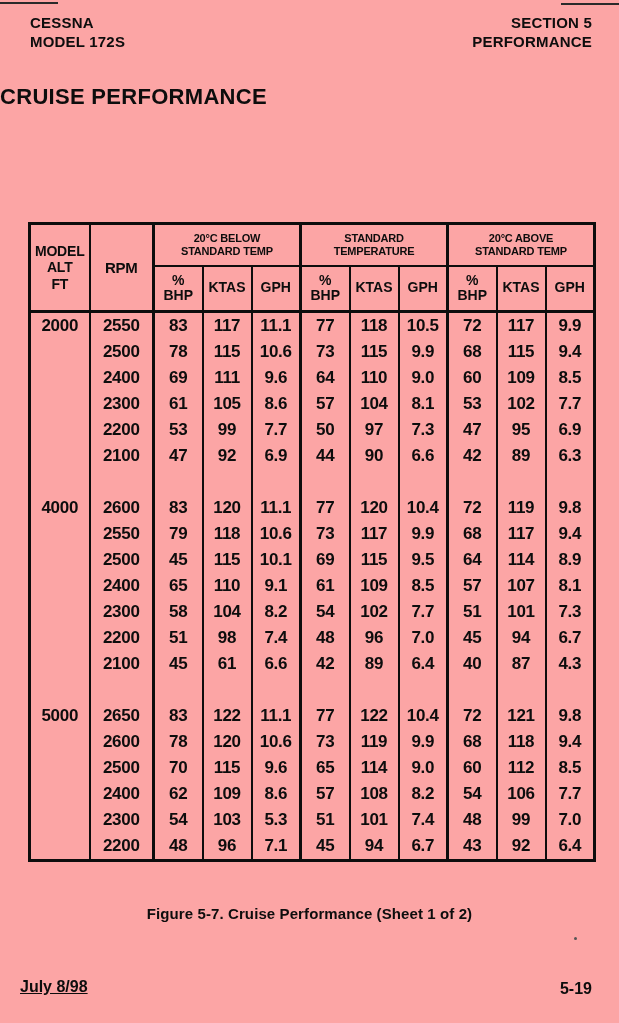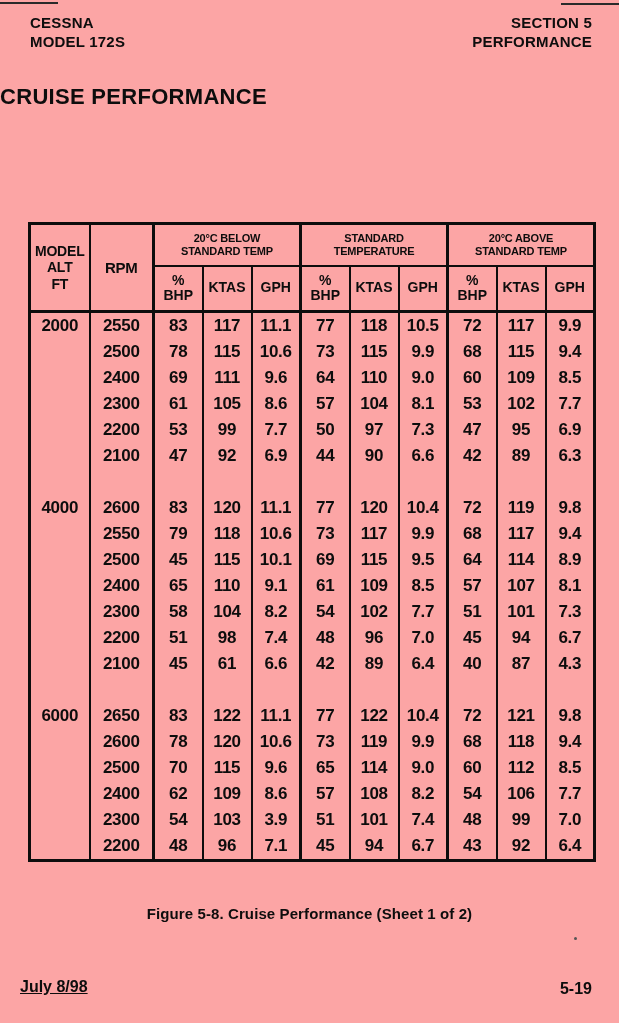--- a/index.html
+++ b/index.html
@@ -303,21 +303,21 @@
           <td></td>
           <td class="sepr"></td>
           <td></td>
           <td></td>
           <td class="sepr"></td>
           <td></td>
           <td></td>
           <td></td>
         </tr>
         <tr>
-          <td>6000</td>
+          <td>5000</td>
           <td class="sepr">2650</td>
           <td>83</td>
           <td>122</td>
           <td class="sepr">11.1</td>
           <td>77</td>
           <td>122</td>
           <td class="sepr">10.4</td>
           <td>72</td>
           <td>121</td>
           <td>9.8</td>
@@ -359,21 +359,21 @@
           <td class="sepr">8.2</td>
           <td>54</td>
           <td>106</td>
           <td>7.7</td>
         </tr>
         <tr>
           <td></td>
           <td class="sepr">2300</td>
           <td>54</td>
           <td>103</td>
-          <td class="sepr">3.9</td>
+          <td class="sepr">5.3</td>
           <td>51</td>
           <td>101</td>
           <td class="sepr">7.4</td>
           <td>48</td>
           <td>99</td>
           <td>7.0</td>
         </tr>
         <tr>
           <td></td>
           <td class="sepr">2200</td>
@@ -383,19 +383,19 @@
           <td>45</td>
           <td>94</td>
           <td class="sepr">6.7</td>
           <td>43</td>
           <td>92</td>
           <td>6.4</td>
         </tr>
       </tbody>
   </table>
 
-  <div class="caption">Figure 5-8. Cruise Performance (Sheet 1 of 2)</div>
+  <div class="caption">Figure 5-7. Cruise Performance (Sheet 1 of 2)</div>
 
   <div class="footer-left">July 8/98</div>
   <div class="footer-right">5-19</div>
 
   <div class="dot"></div>
 </div>
 
 </body></html>

